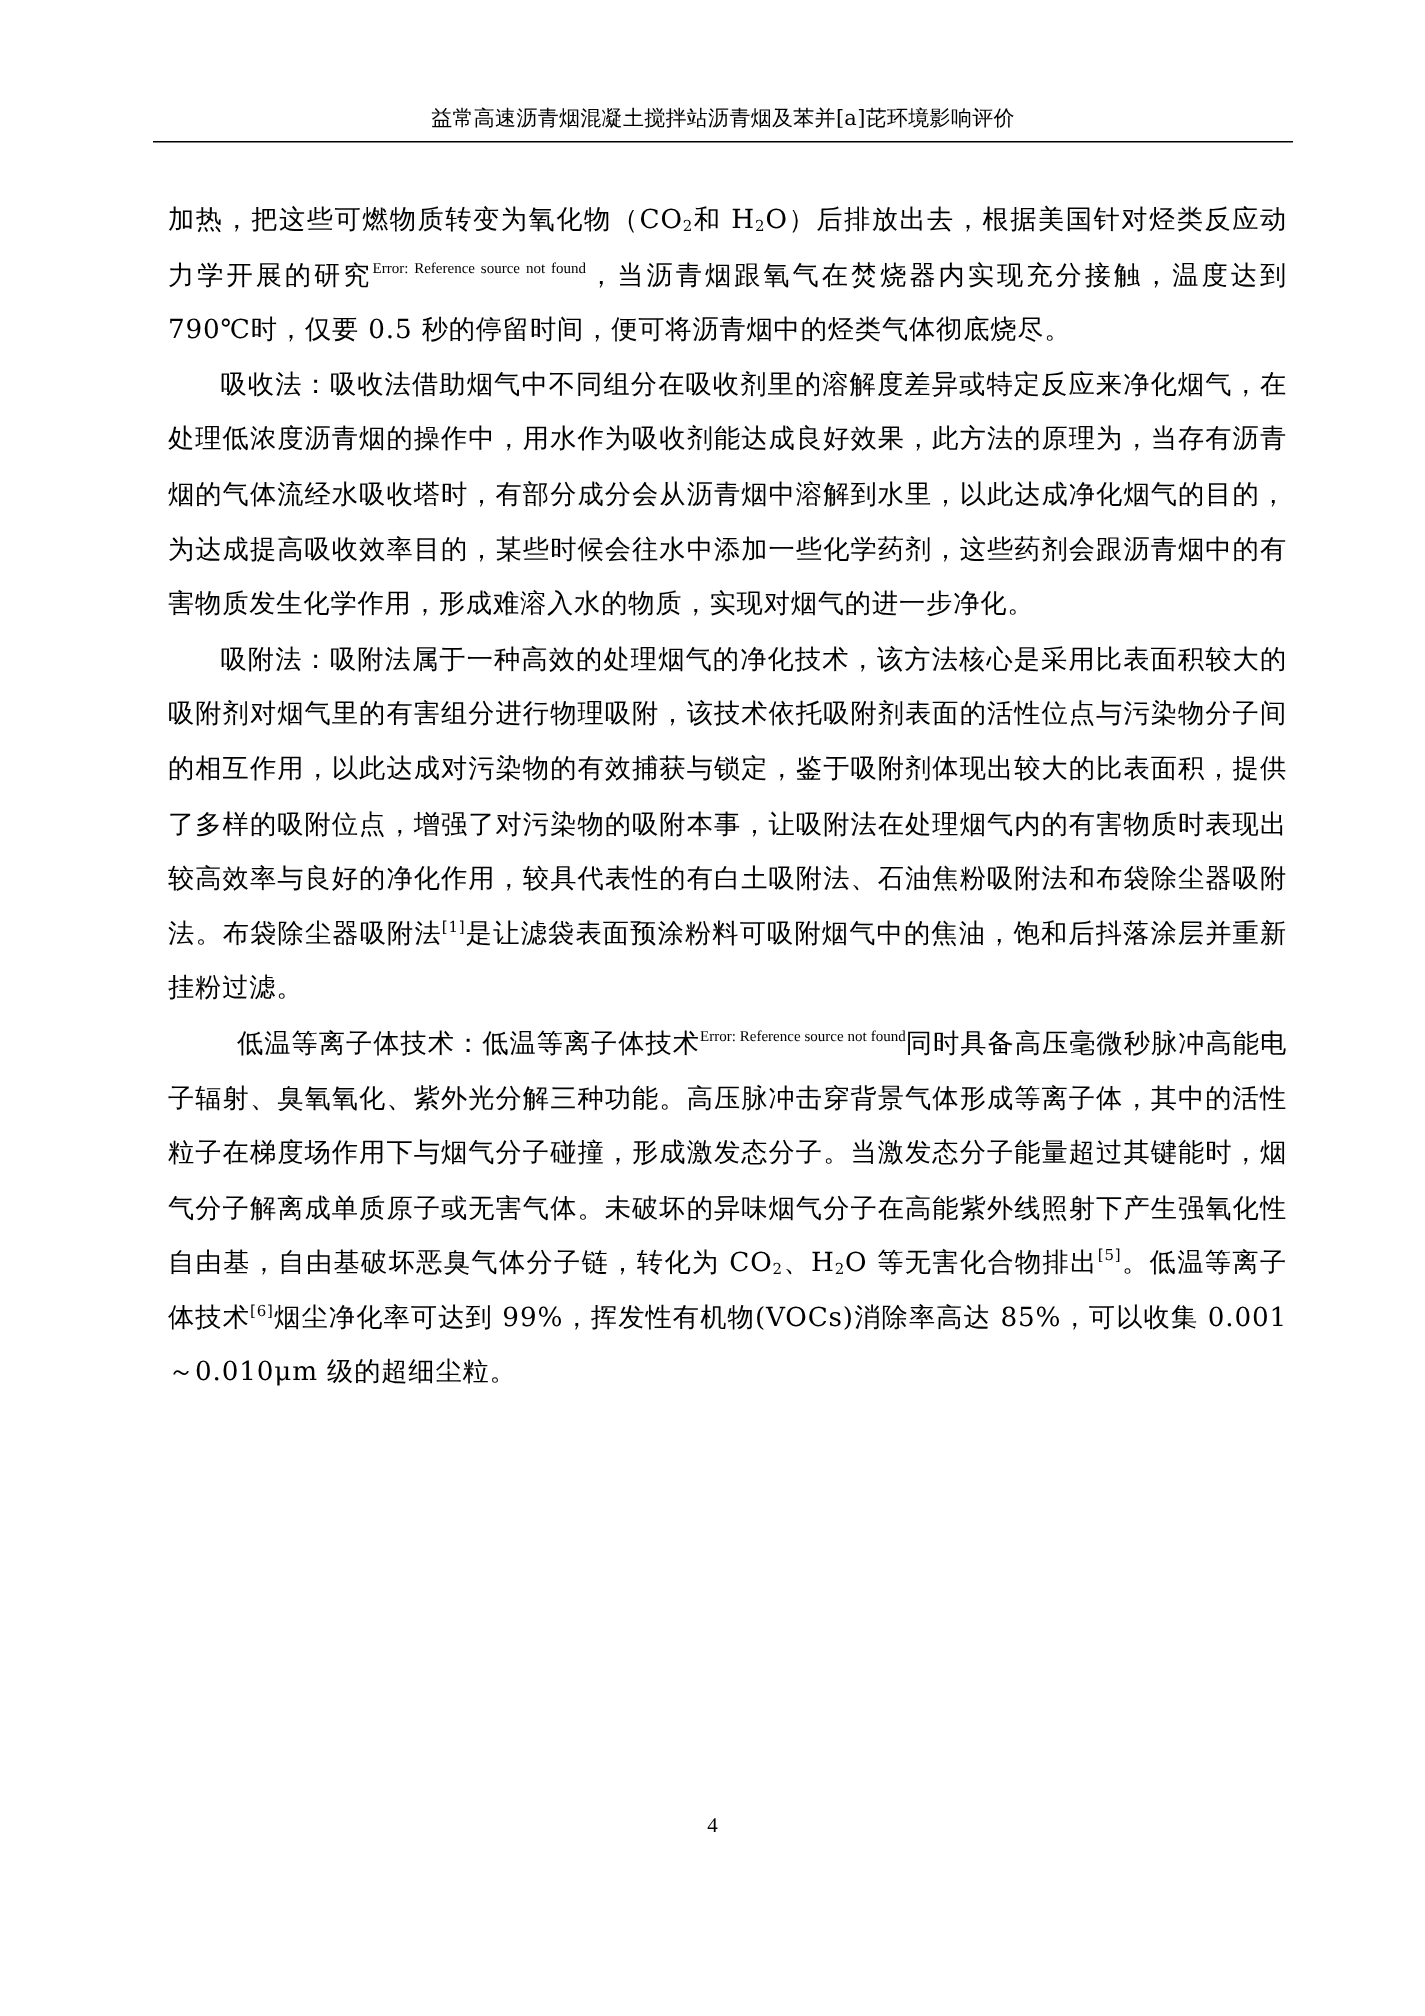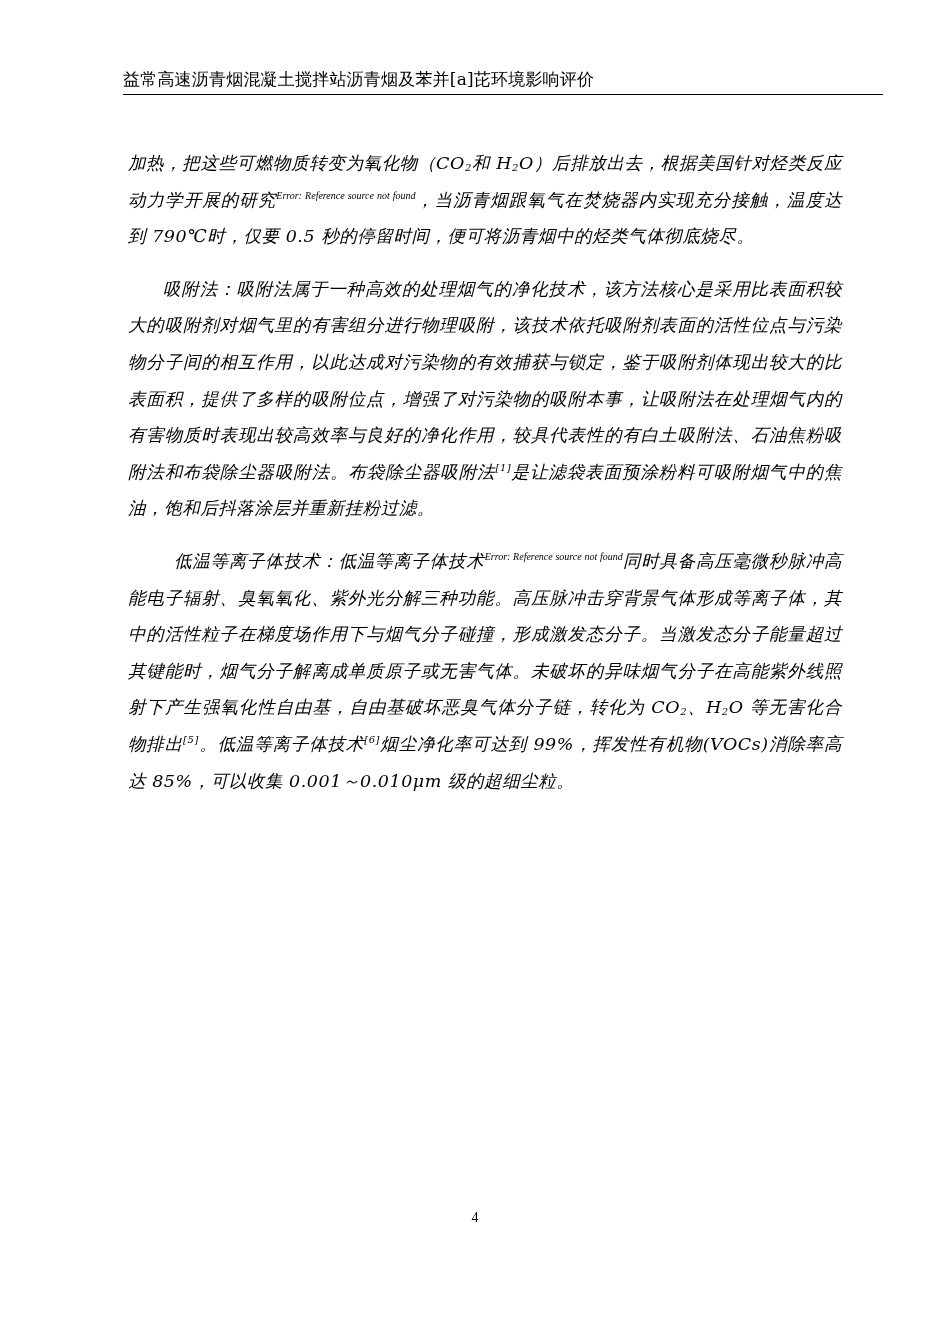--- a/index.html
+++ b/index.html
@@ -1,43 +1,44 @@
 <!DOCTYPE html>
 <html><head>
 <meta charset="utf-8">
 <style>
   html, body { margin: 0; padding: 0; background: #ffffff; }
   body { width: 950px; height: 1344px; position: relative; overflow: hidden;
          font-family: "DejaVu Serif", "Liberation Serif", serif; color: #000; }
-  .page-header { position: absolute; left: 123px; top: 66px; width: 760px; height: 28px;
-                 border-bottom: 1.3px solid #000; 
-                 font-size: 17px; line-height: 26px; letter-spacing: 0.2px; }
+  .page-header { position: absolute; left: 102px; top: 66px; width: 760px; height: 28px;
+                 border-bottom: 1.3px solid #000; text-align: center;
+                 font-size: 14px; line-height: 26px; letter-spacing: 0.2px; }
   .body-text { position: absolute; left: 112px; top: 129px; width: 746px; }
-  .para { margin: 16px; font-size: 17.5px; line-height: 36.6px; text-align: justify;
-          text-align-last: left; letter-spacing: 0.55px; font-style: italic; }
+  .para { margin: 0; font-size: 17.5px; line-height: 36.6px; text-align: justify;
+          text-align-last: left; letter-spacing: 0.55px; }
   .indent { text-indent: 35px; }
   .indent-wide { text-indent: 46px; }
   sub { font-size: 10px; vertical-align: -2px; line-height: 0; }
   sup { font-size: 10px; vertical-align: 7px; line-height: 0; }
   .err { font-family: "Liberation Serif", serif; font-size: 10px; vertical-align: 7px;
          line-height: 0; letter-spacing: 0; }
   .page-number { position: absolute; left: 0; width: 950px; top: 1210px; text-align: center;
                  font-family: "Liberation Serif", serif; font-size: 14px; }
 </style>
 </head>
 <body>
 
 <div class="page-header">
   <span>益常高速沥青烟混凝土搅拌站沥青烟及苯并[a]芘环境影响评价</span>
 </div>
 
 <div class="body-text">
 
   <p class="para"><span>加热，把这些可燃物质转变为氧化物（CO</span><sub>2</sub><span>和 H</span><sub>2</sub><span>O）后排放出去，根据美国针对烃类反应动力学开展的研究</span><span class="err">Error: Reference source not found</span><span>，当沥青烟跟氧气在焚烧器内实现充分接触，温度达到 790℃时，仅要 0.5 秒的停留时间，便可将沥青烟中的烃类气体彻底烧尽。</span></p>
 
+  <p class="para indent">吸收法：吸收法借助烟气中不同组分在吸收剂里的溶解度差异或特定反应来净化烟气，在处理低浓度沥青烟的操作中，用水作为吸收剂能达成良好效果，此方法的原理为，当存有沥青烟的气体流经水吸收塔时，有部分成分会从沥青烟中溶解到水里，以此达成净化烟气的目的，为达成提高吸收效率目的，某些时候会往水中添加一些化学药剂，这些药剂会跟沥青烟中的有害物质发生化学作用，形成难溶入水的物质，实现对烟气的进一步净化。</p>
 
   <p class="para indent"><span>吸附法：吸附法属于一种高效的处理烟气的净化技术，该方法核心是采用比表面积较大的吸附剂对烟气里的有害组分进行物理吸附，该技术依托吸附剂表面的活性位点与污染物分子间的相互作用，以此达成对污染物的有效捕获与锁定，鉴于吸附剂体现出较大的比表面积，提供了多样的吸附位点，增强了对污染物的吸附本事，让吸附法在处理烟气内的有害物质时表现出较高效率与良好的净化作用，较具代表性的有白土吸附法、石油焦粉吸附法和布袋除尘器吸附法。布袋除尘器吸附法</span><sup>[1]</sup><span>是让滤袋表面预涂粉料可吸附烟气中的焦油，饱和后抖落涂层并重新挂粉过滤。</span></p>
 
 
   <p class="para indent-wide"><span>低温等离子体技术：低温等离子体技术</span><span class="err">Error: Reference source not found</span><span>同时具备高压毫微秒脉冲高能电子辐射、臭氧氧化、紫外光分解三种功能。高压脉冲击穿背景气体形成等离子体，其中的活性粒子在梯度场作用下与烟气分子碰撞，形成激发态分子。当激发态分子能量超过其键能时，烟气分子解离成单质原子或无害气体。未破坏的异味烟气分子在高能紫外线照射下产生强氧化性自由基，自由基破坏恶臭气体分子链，转化为 CO</span><sub>2</sub><span>、H</span><sub>2</sub><span>O 等无害化合物排出</span><sup>[5]</sup><span>。低温等离子体技术</span><sup>[6]</sup><span>烟尘净化率可达到 99%，挥发性有机物(VOCs)消除率高达 85%，可以收集 0.001～0.010μm 级的超细尘粒。</span></p>
 
 </div>
 
 <div class="page-number">4</div>
 

